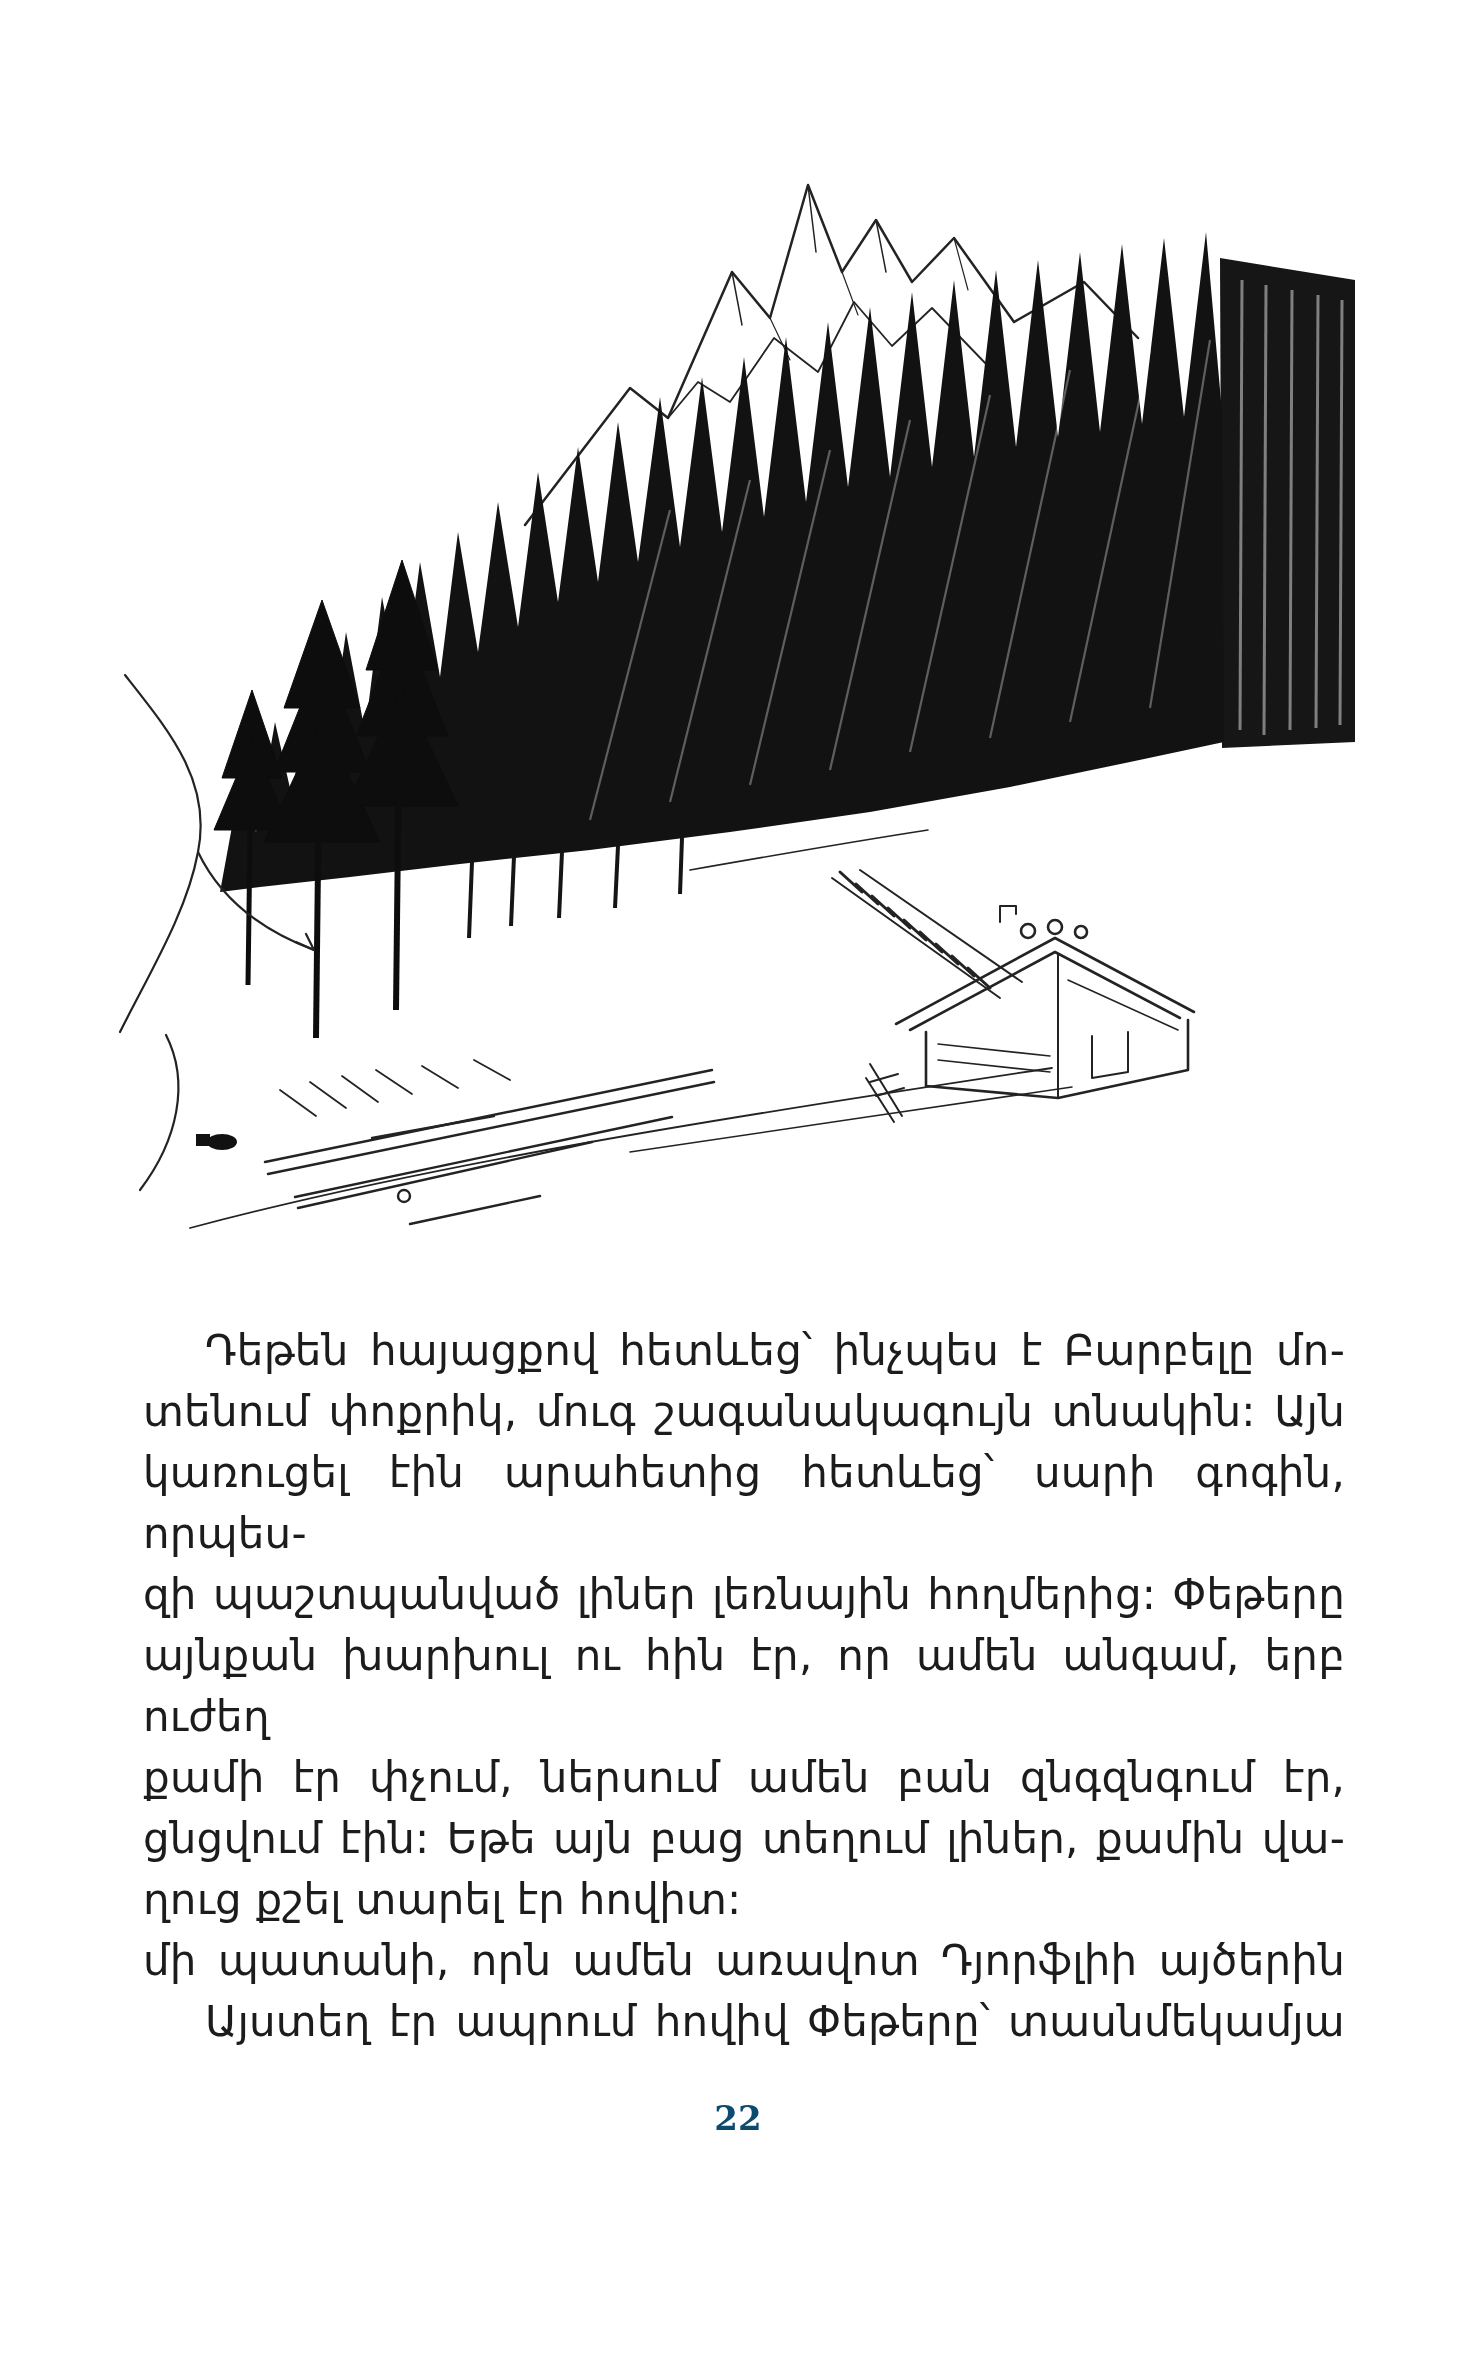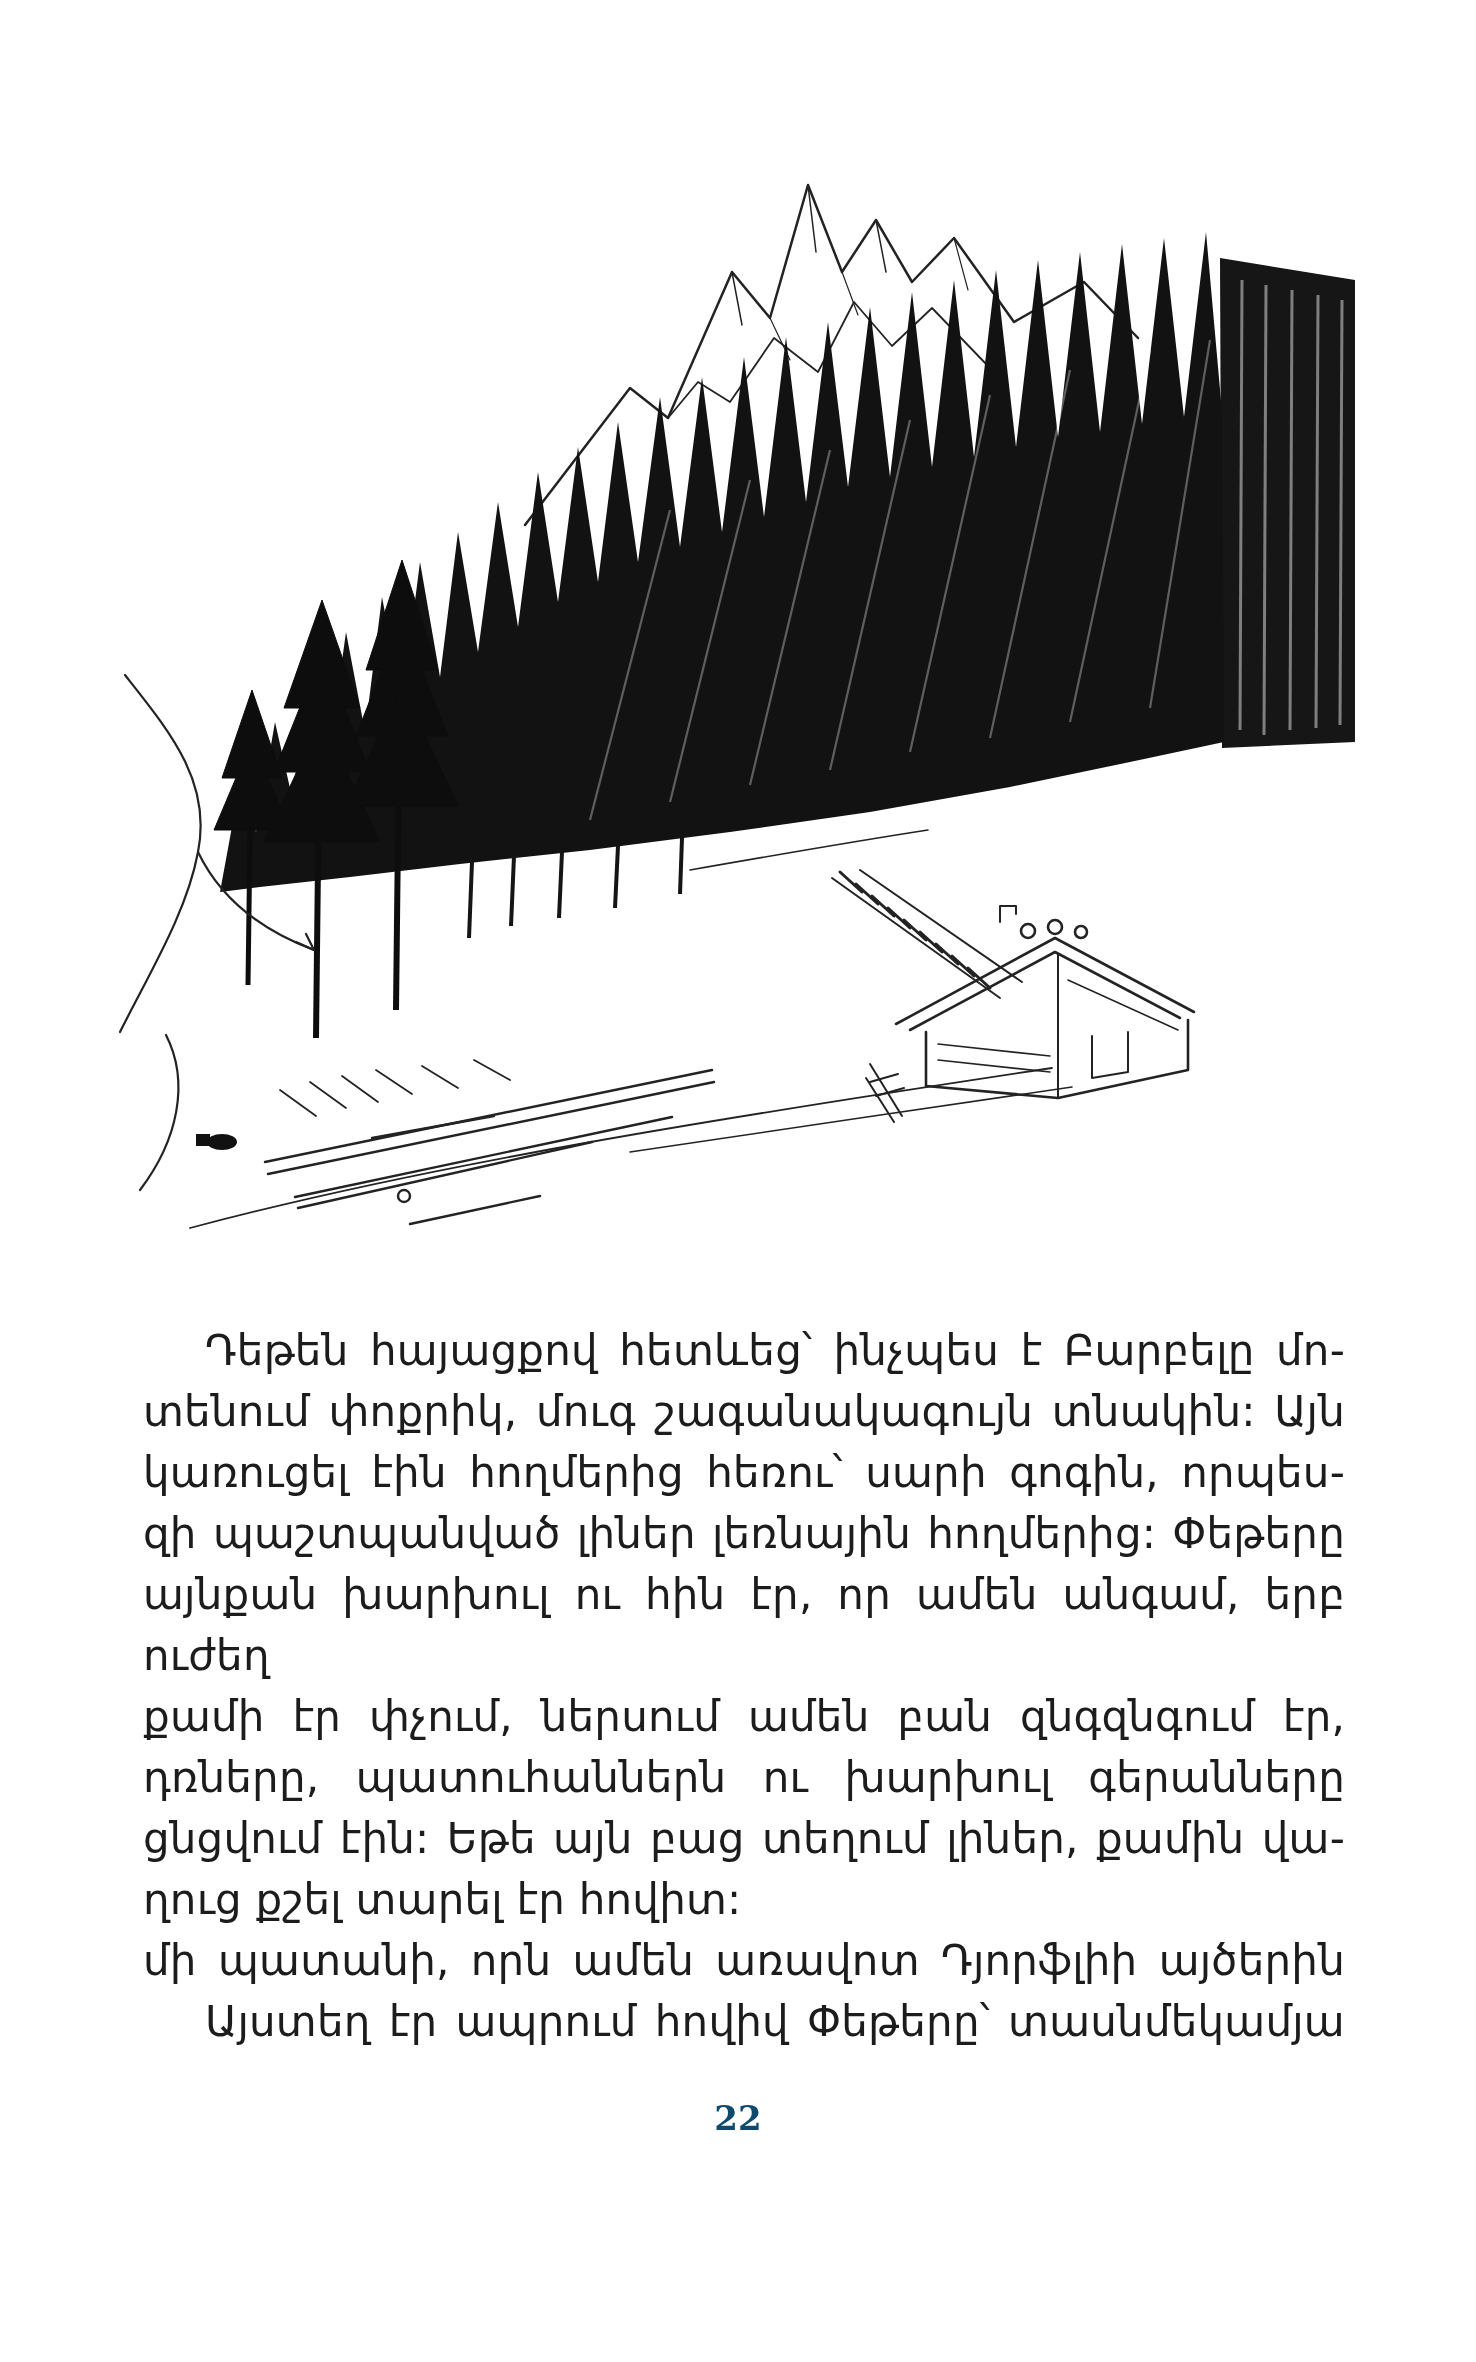--- a/index.html
+++ b/index.html
@@ -173,25 +173,24 @@
       </g>
       <path d="M120,1098 C360,1034 650,988 982,938" stroke-width="1.8"></path>
       <path d="M560,1022 C700,1002 860,977 1002,957" stroke-width="1.6"></path>
       <path d="M620,740 C700,726 780,712 858,700" stroke-width="1.6"></path>
     </g>
   </svg>
 
   <div class="text-block">
     <div class="text-line indent">Դեթեն հայացքով հետևեց՝ ինչպես է Բարբելը մո-</div>
     <div class="text-line">տենում փոքրիկ, մուգ շագանակագույն տնակին: Այն</div>
-    <div class="text-line">կառուցել էին հողմերից հեռու՝ սարի գոգին, որպես-</div>
+    <div class="text-line">կառուցել էին արահետից հետևեց՝ սարի գոգին, որպես-</div>
     <div class="text-line">զի պաշտպանված լիներ լեռնային հողմերից: Փեթերը</div>
     <div class="text-line">այնքան խարխուլ ու հին էր, որ ամեն անգամ, երբ ուժեղ</div>
     <div class="text-line">քամի էր փչում, ներսում ամեն բան զնգզնգում էր,</div>
-    <div class="text-line">դռները, պատուհաններն ու խարխուլ գերանները</div>
     <div class="text-line">ցնցվում էին: Եթե այն բաց տեղում լիներ, քամին վա-</div>
     <div class="text-line para-end">ղուց քշել տարել էր հովիտ:</div>
     <div class="text-line">մի պատանի, որն ամեն առավոտ Դյորֆլիի այծերին</div>
     <div class="text-line indent">Այստեղ էր ապրում հովիվ Փեթերը՝ տասնմեկամյա</div>
   </div>
 
   <div class="page-number">22</div>
 
 </div>
 

